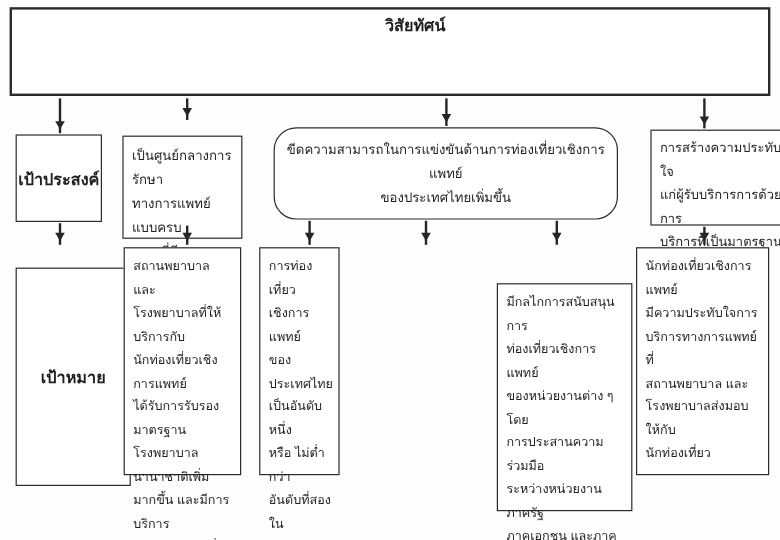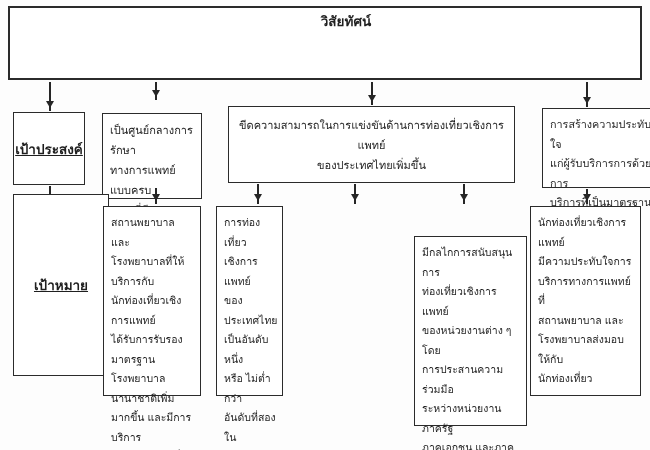--- a/index.html
+++ b/index.html
@@ -14,28 +14,28 @@
     background:#ffffff;border:1.5px solid #2b2b2b;
   }
   .vision{
     left:8px;top:6px;width:634px;height:74px;
     border-width:2px;text-align:center;padding-top:6px;padding-left:42px;
   }
   .vision-title{font-size:13.5px;font-weight:bold;line-height:16px;}
   .vision-body{font-size:11px;line-height:19px;white-space:pre-line;margin-top:2px;}
   .label-box{
     display:flex;align-items:center;justify-content:center;
-    font-weight:bold;font-size:13.5px;text-align:center;text-decoration:underline;
+    font-weight:bold;font-size:13.5px;text-align:center;
   }
   .txt{
     white-space:pre-line;text-align:left;
     font-size:10.5px;line-height:19.5px;
   }
   .pad{padding:6px 6px 4px 7px;}
-  .obj-2{display:flex;align-items:center;justify-content:flex-end;text-align:center;}
+  .obj-2{display:flex;align-items:center;justify-content:flex-end;text-align:center;border-radius:19px;}
   .obj-2 .txt{text-align:center;font-size:11px;line-height:20px;}
   .arrow{position:absolute;width:0;border-left:2px solid #262626;}
   .arrow::after{
     content:"";position:absolute;left:-5px;bottom:-1px;
     width:0;height:0;border:4px solid transparent;border-top:7px solid #262626;
   }
   .caption{
     position:absolute;left:0;top:413px;width:650px;
     text-align:center;font-weight:bold;font-size:12.5px;
   }
@@ -74,21 +74,21 @@
 ระดับสากล</div>
   </div>
 
   <div class="arrow" style="left:49px;top:186px;height:18px;"></div>
   <div class="arrow" style="left:155px;top:188px;height:16px;"></div>
   <div class="arrow" style="left:257px;top:184px;height:20px;"></div>
   <div class="arrow" style="left:354px;top:184px;height:20px;"></div>
   <div class="arrow" style="left:463px;top:184px;height:20px;"></div>
   <div class="arrow" style="left:586px;top:189px;height:15px;"></div>
 
-  <div class="box label-box" style="left:13px;top:194px;width:96px;height:182px;">
+  <div class="box label-box" style="left:13px;top:223px;width:96px;height:182px;">
     <span>เป้าหมาย</span>
   </div>
   <div class="box pad" style="left:103px;top:206px;width:98px;height:190px;">
     <div class="txt">สถานพยาบาล และ
 โรงพยาบาลที่ให้บริการกับ
 นักท่องเที่ยวเชิงการแพทย์
 ได้รับการรับรองมาตรฐาน
 โรงพยาบาลนานาชาติเพิ่ม
 มากขึ้น และมีการบริการ
 ทางการแพทย์ที่ครบวงจร</div>

